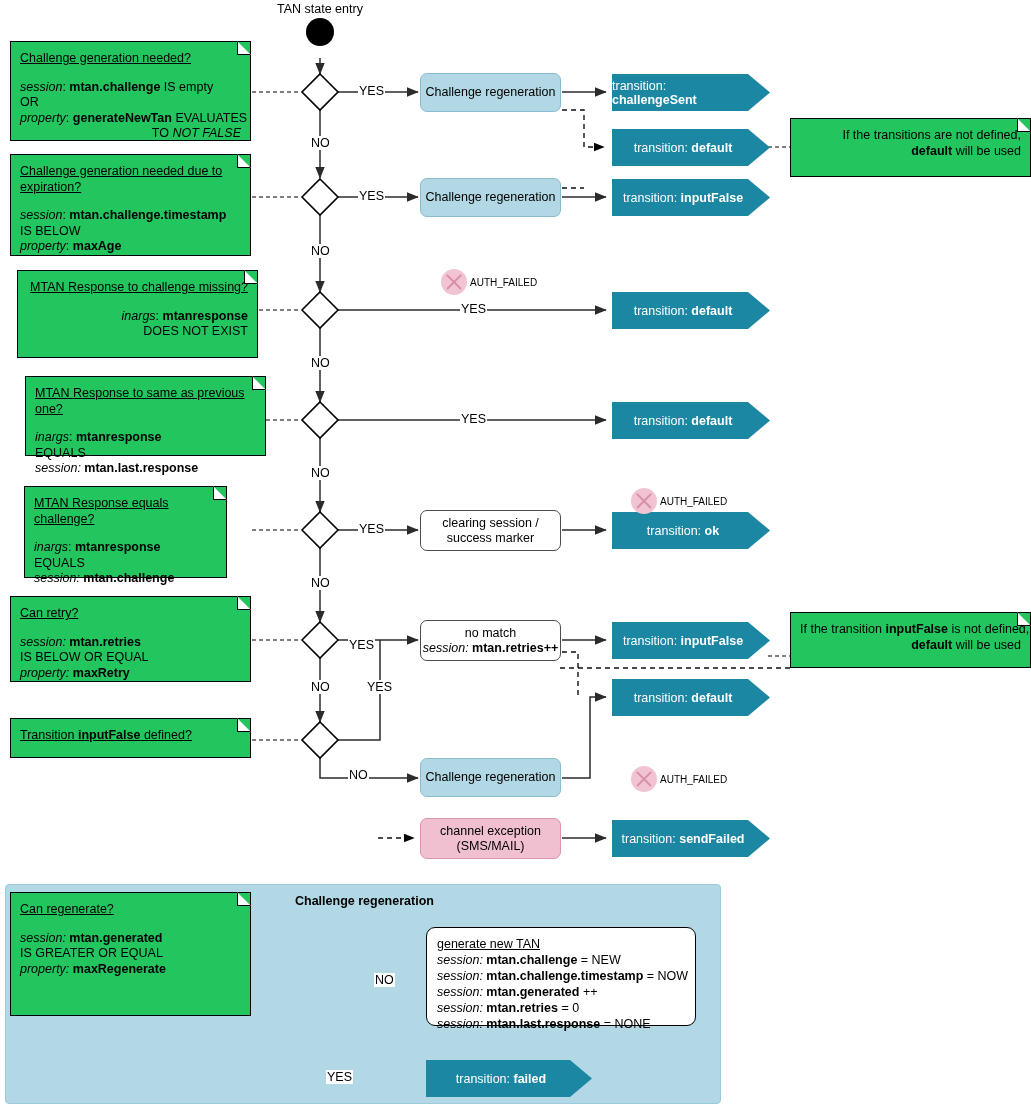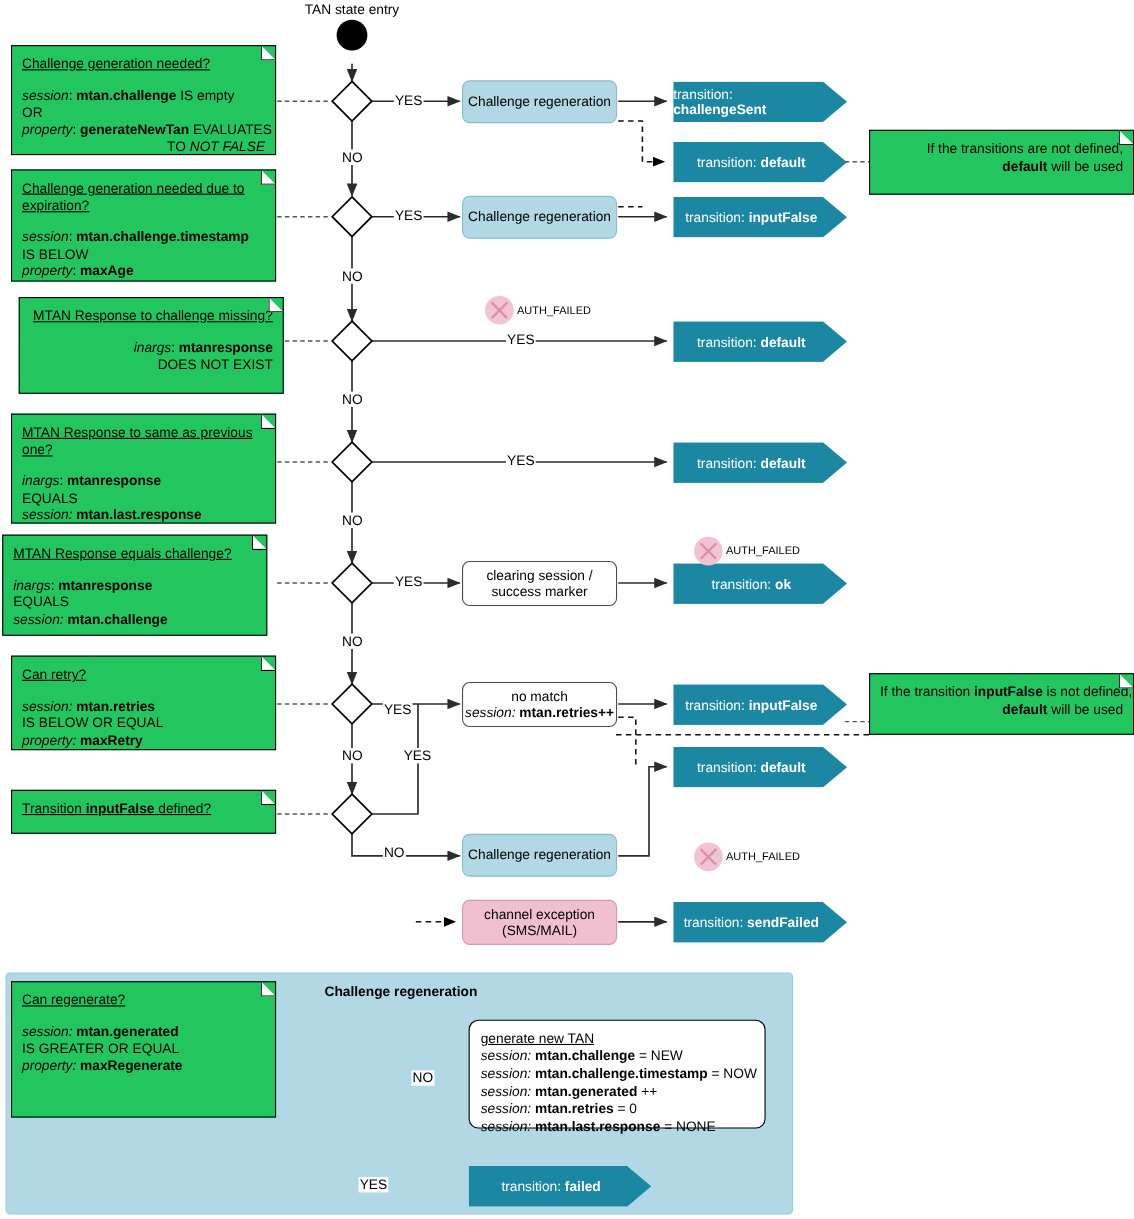--- a/index.html
+++ b/index.html
@@ -288,28 +288,28 @@
     <span class="ln">IS BELOW</span>
     <span class="ln"><span class="it">property</span><span>: </span><span class="bd">maxAge</span></span>
   </div>
 
   <div class="note" style="left:17px; top:270px; width:241px; height:88px;text-align:right;">
     <span class="hdr">MTAN Response to challenge missing?</span>
     <span class="ln"><span class="it">inargs</span><span>: </span><span class="bd">mtanresponse</span></span>
     <span class="ln">DOES NOT EXIST</span>
   </div>
 
-  <div class="note" style="left:10px; top:376px; width:241px; height:100px;">
+  <div class="note" style="left:25px; top:376px; width:241px; height:80px;">
     <span class="hdr">MTAN Response to same as previous one?</span>
     <span class="ln"><span class="it">inargs</span><span>: </span><span class="bd">mtanresponse</span></span>
     <span class="ln">EQUALS</span>
     <span class="ln"><span class="it">session</span><span class="it">: </span><span class="bd">mtan.last.response</span></span>
   </div>
 
-  <div class="note" style="left:2px; top:486px; width:241px; height:92px;">
+  <div class="note" style="left:24px; top:486px; width:203px; height:92px;">
     <span class="hdr">MTAN Response equals challenge?</span>
     <span class="ln"><span class="it">inargs</span><span>: </span><span class="bd">mtanresponse</span></span>
     <span class="ln">EQUALS</span>
     <span class="ln"><span class="it">session</span><span class="it">: </span><span class="bd">mtan.challenge</span></span>
   </div>
 
   <div class="note" style="left:10px; top:596px; width:241px; height:86px;">
     <span class="hdr">Can retry?</span>
     <span class="ln"><span class="it">session</span><span class="it">: </span><span class="bd">mtan.retries</span></span>
     <span class="ln">IS BELOW OR EQUAL</span>

